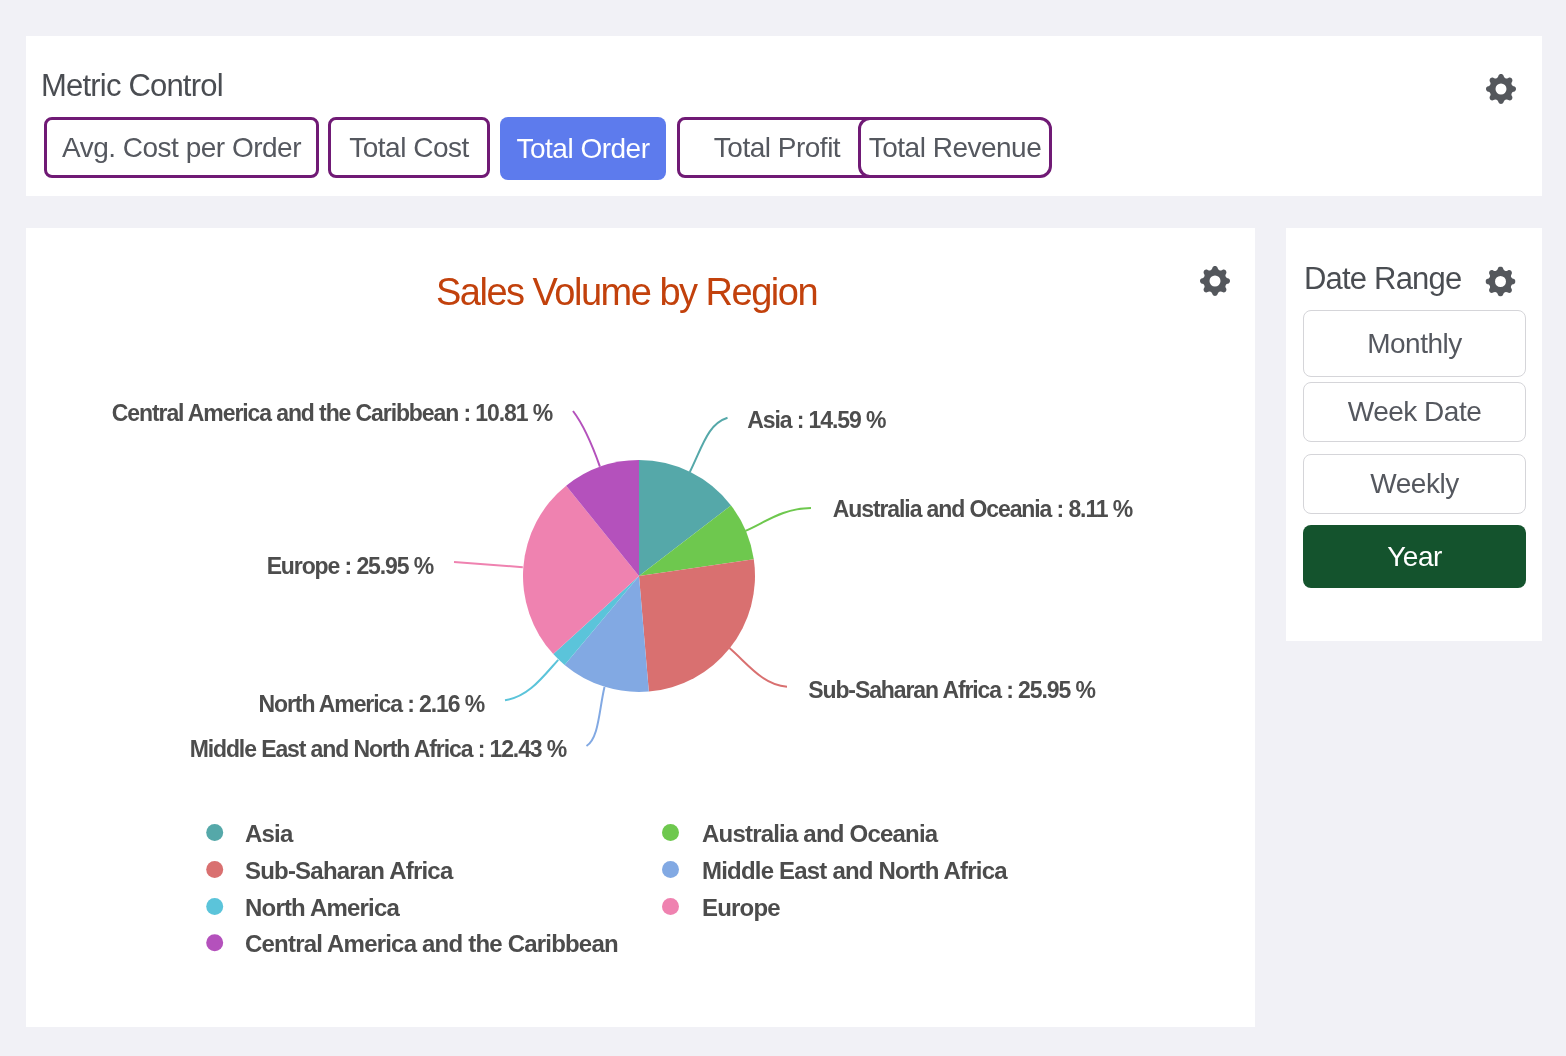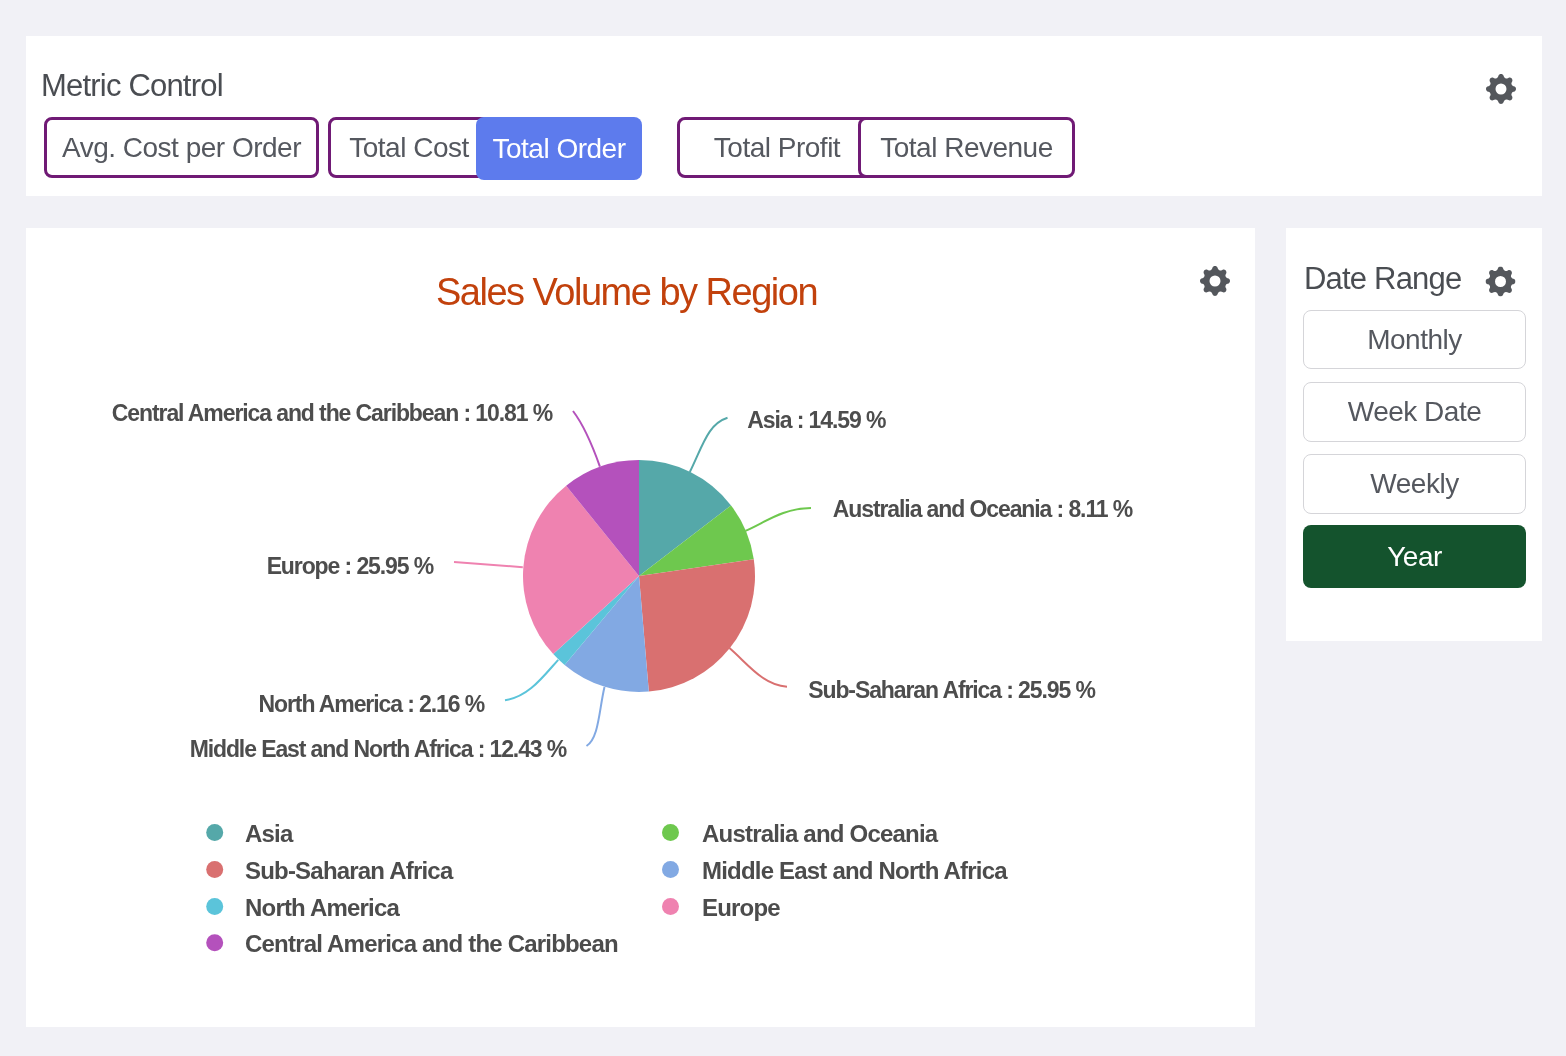--- a/index.html
+++ b/index.html
@@ -22,28 +22,28 @@
 </style>
 </head>
 <body>
   <div class="card" id="card1"></div>
   <div class="card" id="card2"></div>
   <div class="card" id="card3"></div>
 
   <div class="ptitle" style="left:41px; top:70px;">Metric Control</div>
   <div class="btn" style="left:44px;  width:275px;">Avg. Cost per Order</div>
   <div class="btn" style="left:328px; width:162px;">Total Cost</div>
-  <div class="btn sel" style="left:476px; width:166px;text-align:right;">Total Order</div>
+  <div class="btn sel" style="left:500px; width:166px;text-align:right;">Total Order</div>
   <div class="btn" style="left:677px; width:200px;">Total Profit</div>
-  <div class="btn" style="left:858px; width:217px;">Total Revenue</div>
+  <div class="btn" style="left:858px; width:194px;border-radius:12px;">Total Revenue</div>
 
   <div id="chartTitle">Sales Volume by Region</div>
 
   <div class="ptitle" style="left:1304px; top:263px;">Date Range</div>
-  <div class="dbtn" style="top:310px; height:59px;">Monthly</div>
+  <div class="dbtn" style="top:310px; height:67px;">Monthly</div>
   <div class="dbtn" style="top:382px; height:60px;">Week Date</div>
   <div class="dbtn" style="top:454px; height:60px;">Weekly</div>
   <div class="dbtn sel" style="top:525px; height:63px;">Year</div>
 
   <svg class="overlay" viewBox="0 0 1566 1056">
     <defs>
       <symbol id="gear" viewBox="0 0 16 16">
         <path fill="currentColor" fill-rule="evenodd" d="M9.405 1.05c-.413-1.4-2.397-1.4-2.81 0l-.1.34a1.464 1.464 0 0 1-2.105.872l-.31-.17c-1.283-.698-2.686.705-1.987 1.987l.169.311c.446.82.023 1.841-.872 2.105l-.34.1c-1.4.413-1.4 2.397 0 2.81l.34.1a1.464 1.464 0 0 1 .872 2.105l-.17.31c-.698 1.283.705 2.686 1.987 1.987l.311-.169a1.464 1.464 0 0 1 2.105.872l.1.34c.413 1.4 2.397 1.4 2.81 0l.1-.34a1.464 1.464 0 0 1 2.105-.872l.31.17c1.283.698 2.686-.705 1.987-1.987l-.169-.311a1.464 1.464 0 0 1 .872-2.105l.34-.1c1.4-.413 1.4-2.397 0-2.81l-.34-.1a1.464 1.464 0 0 1-.872-2.105l.17-.31c.698-1.283-.705-2.686-1.987-1.987l-.311.169a1.464 1.464 0 0 1-2.105-.872l-.1-.34zM8 10.93a2.93 2.93 0 1 1 0-5.86 2.93 2.93 0 0 1 0 5.86z"></path>
       </symbol>
     </defs>

